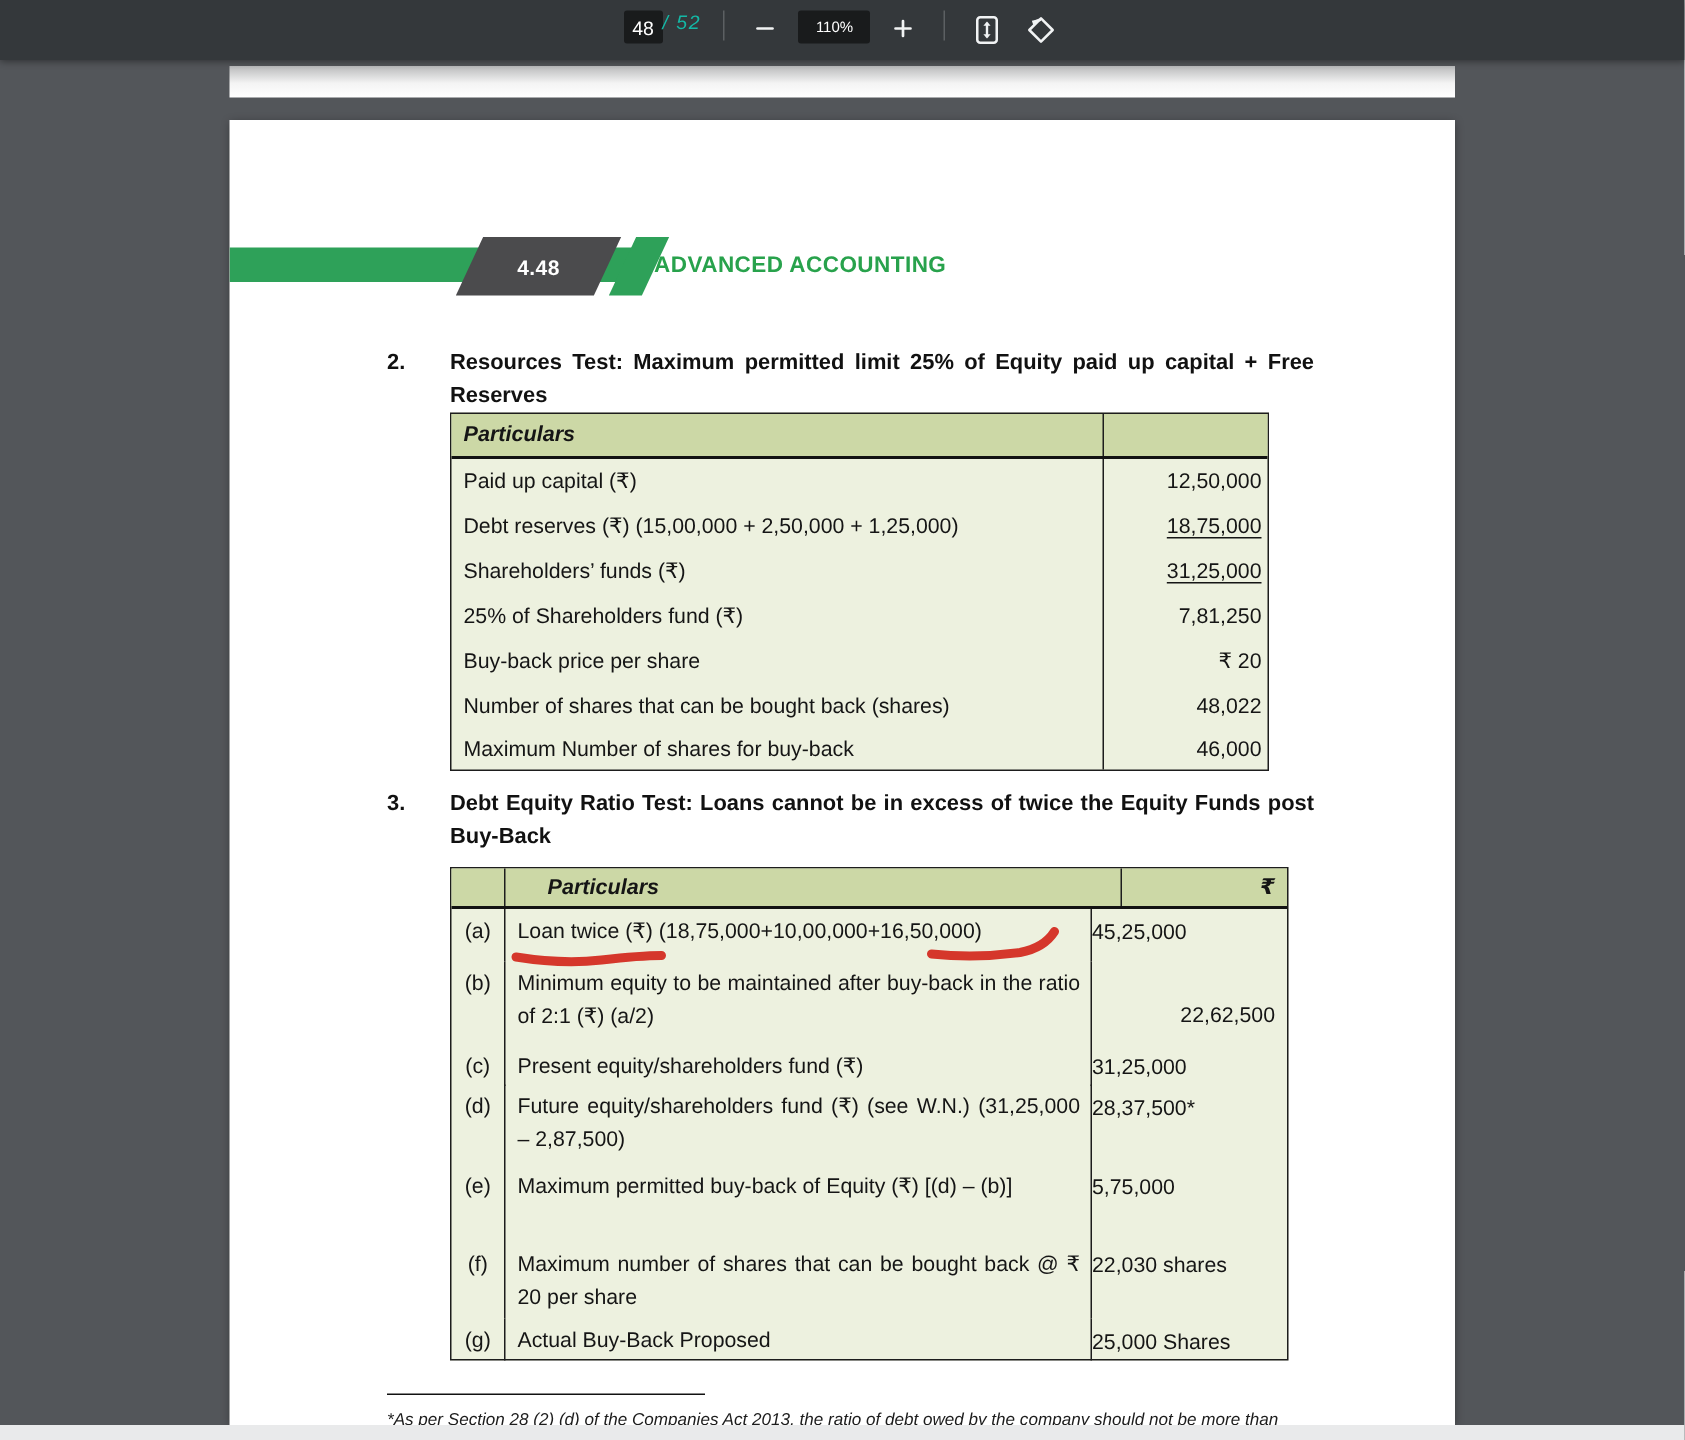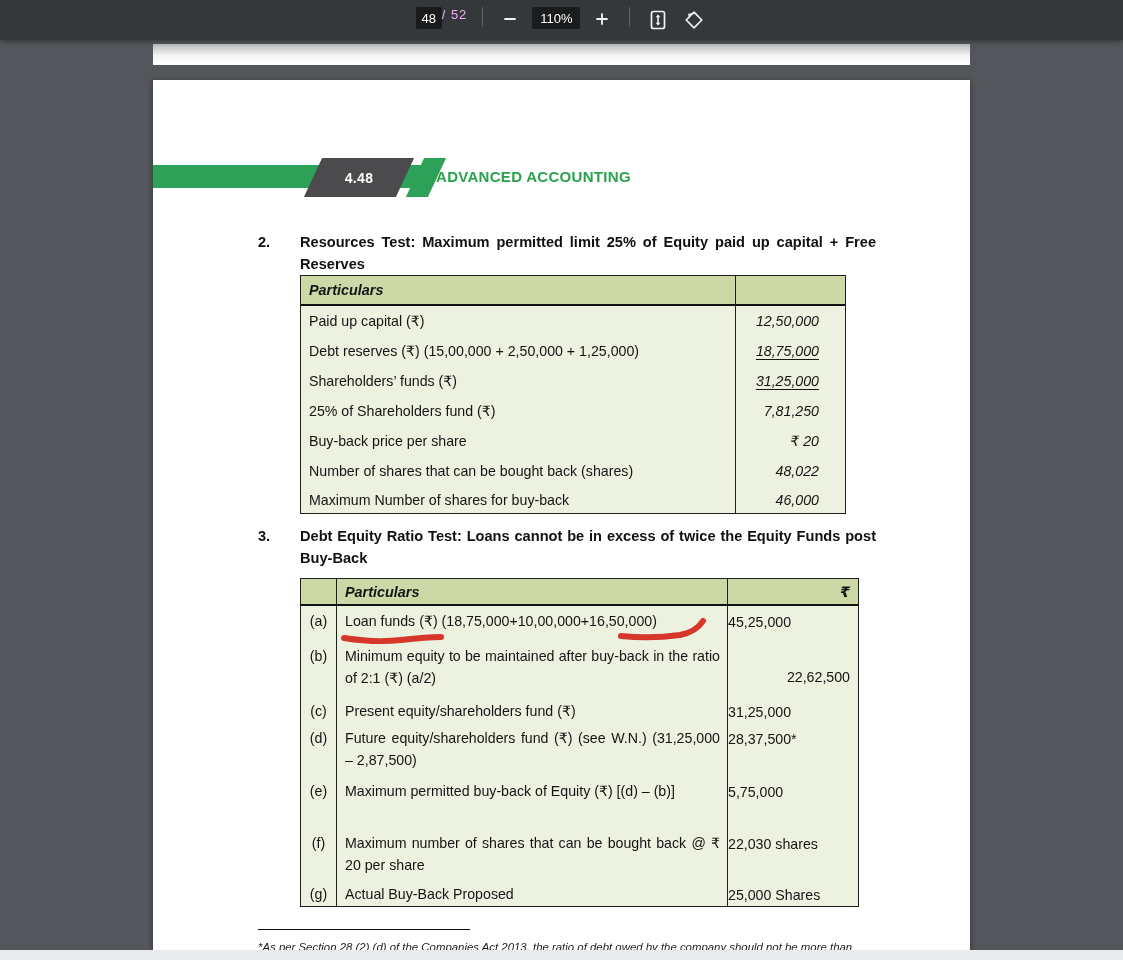--- a/index.html
+++ b/index.html
@@ -19,30 +19,30 @@
     box-shadow:0 1px 5px rgba(0,0,0,.45);
     z-index:10;
     color:#e8eaed; font-size:13px;
   }
   .tb-group { display:flex; }
   .page-box {
     min-width:26px; height:22px; background:#191b1c; border-radius:2px;
     display:flex; align-items:center; justify-content:center;
     padding:0 4px; color:#fff; font-size:13px;
   }
-  .page-total { margin-left:0; color:#f0abfc; letter-spacing:1px; }
+  .page-total { margin-left:0; color:#14b8a6; letter-spacing:1px;font-style:italic; }
   .tb-sep { width:1px; height:20px; background:#5c6063; margin:0 15px; }
   .tb-btn {
     width:24px; height:24px; display:flex; align-items:center; justify-content:center;
     border-radius:50%; cursor:pointer;
   }
   .zoom-box {
     min-width:48px; height:22px; background:#191b1c; border-radius:2px;
     display:flex; align-items:center; justify-content:center;
-    margin:0 10px; color:#fff; font-size:13px;
+    margin:0 10px; color:#fff; font-size:10px;
   }
   .tb-icon-btn {
     width:26px; height:26px; display:flex; align-items:center; justify-content:center;
     cursor:pointer;
   }
   .tb-icon-btn + .tb-icon-btn { margin-left:10px; }
   svg.tbsvg { display:block; }
 
   
   .prev-page-sliver {
@@ -83,32 +83,32 @@
   .sec3 { top:446px; }
 
   
   .tbl { position:absolute; left:147px; border:1.6px solid #1d1d1d; background:#edf1df; font-size:14.2px; }
   .t1 { top:195px; width:546px; }
   .t2 { top:498px; width:559px; }
 
   .t1 .hdr, .t1 .row { display:grid; grid-template-columns:435px 1fr; }
   .t2 .hdr, .t2 .row { display:grid; grid-template-columns:36px 391px 1fr; }
 
-  .hdr { background:#ccd8a6; border-bottom:2.2px solid #121212; }
+  .hdr { background:#ccd8a6; border-bottom:2.2px solid #121212;gap:20px; }
   .t1 .hdr { height:30px; }
   .t2 .hdr { height:27px; }
   .hdr .hcell { display:flex; align-items:center; font-weight:bold; font-style:italic; font-size:14.4px; }
   .hdr .h-part { padding-left:8px; }
   .hdr .h-amt { justify-content:flex-end; padding-right:8px; }
   .bR { border-right:1.4px solid #1d1d1d; }
 
   .t1 .row { height:30px; }
   .t1 .row:last-child { height:27px; }
   .t1 .c1 { display:flex; align-items:center; padding-left:8px; }
-  .t1 .c2 { display:flex; align-items:center; justify-content:flex-end; padding-right:26px;font-style:italic; }
+  .t1 .c2 { display:flex; align-items:center; justify-content:flex-end; padding-right:4px; }
   .uline { text-decoration:underline; text-underline-offset:3px; }
 
   .t2 .lc { text-align:center; padding-top:5px; line-height:21.5px; }
   .t2 .pc { padding:5px 7px 0 8px; text-align:justify; line-height:21.5px; }
   .t2 .vc { text-align:left; padding:6px 8px 0 0; line-height:21.5px; }
   .t2 .vc.vbottom { display:flex; align-items:flex-end; justify-content:flex-end; padding:0 8px 8px 0; }
 
   
   .annot { position:absolute; left:0; top:0; z-index:3; pointer-events:none; }
 
@@ -234,21 +234,21 @@
   </div>
 
   <div class="tbl t2">
     <div class="hdr">
       <div class="hcell bR"></div>
       <div class="hcell h-part bR">Particulars</div>
       <div class="hcell h-amt">₹</div>
     </div>
     <div class="row" style="height:35px">
       <div class="lc bR">(a)</div>
-      <div class="pc bR">Loan funds (₹) (18,75,000+10,00,000+16,50,000)</div>
+      <div class="pc bR">Loan twice (₹) (18,75,000+10,00,000+16,50,000)</div>
       <div class="vc">45,25,000</div>
     </div>
     <div class="row" style="height:55px">
       <div class="lc bR">(b)</div>
       <div class="pc bR">Minimum equity to be maintained after buy-back in the ratio of 2:1 (₹) (a/2)</div>
       <div class="vc vbottom">22,62,500</div>
     </div>
     <div class="row" style="height:27px">
       <div class="lc bR">(c)</div>
       <div class="pc bR">Present equity/shareholders fund (₹)</div>

